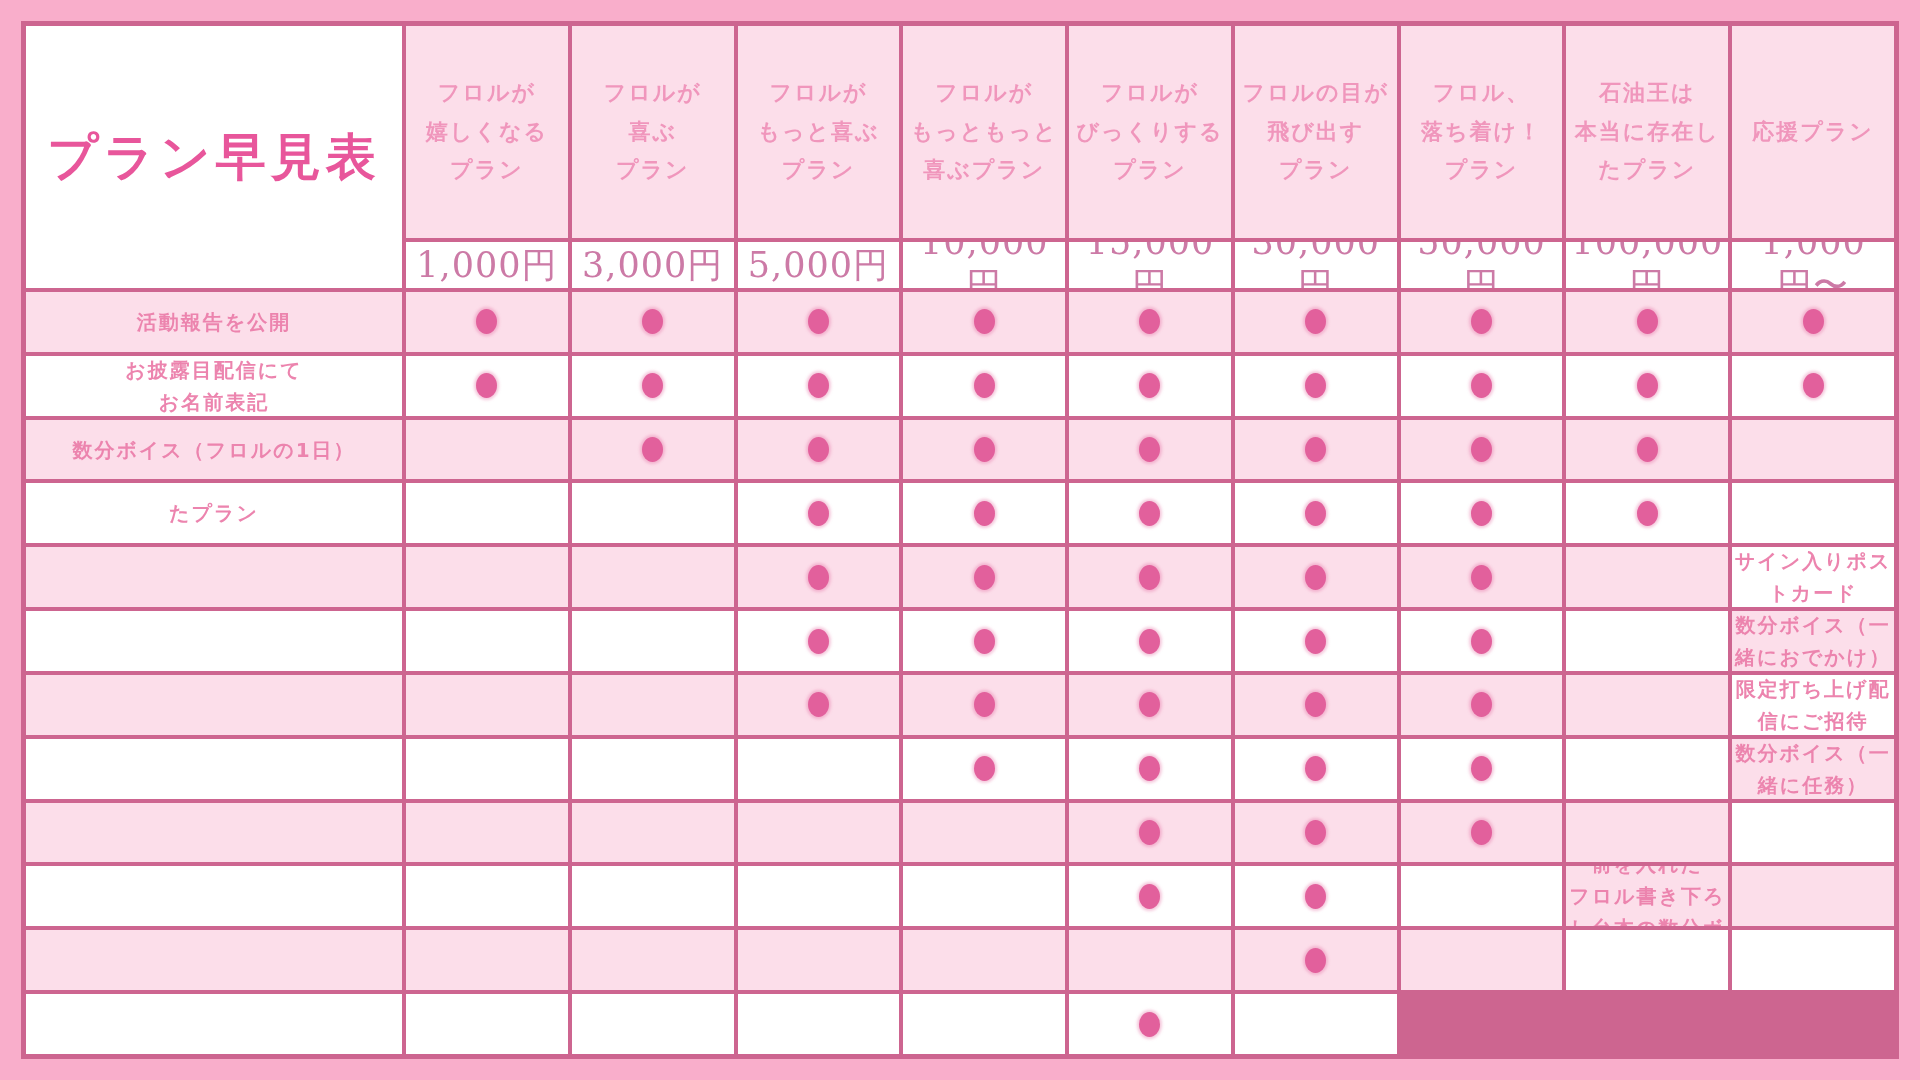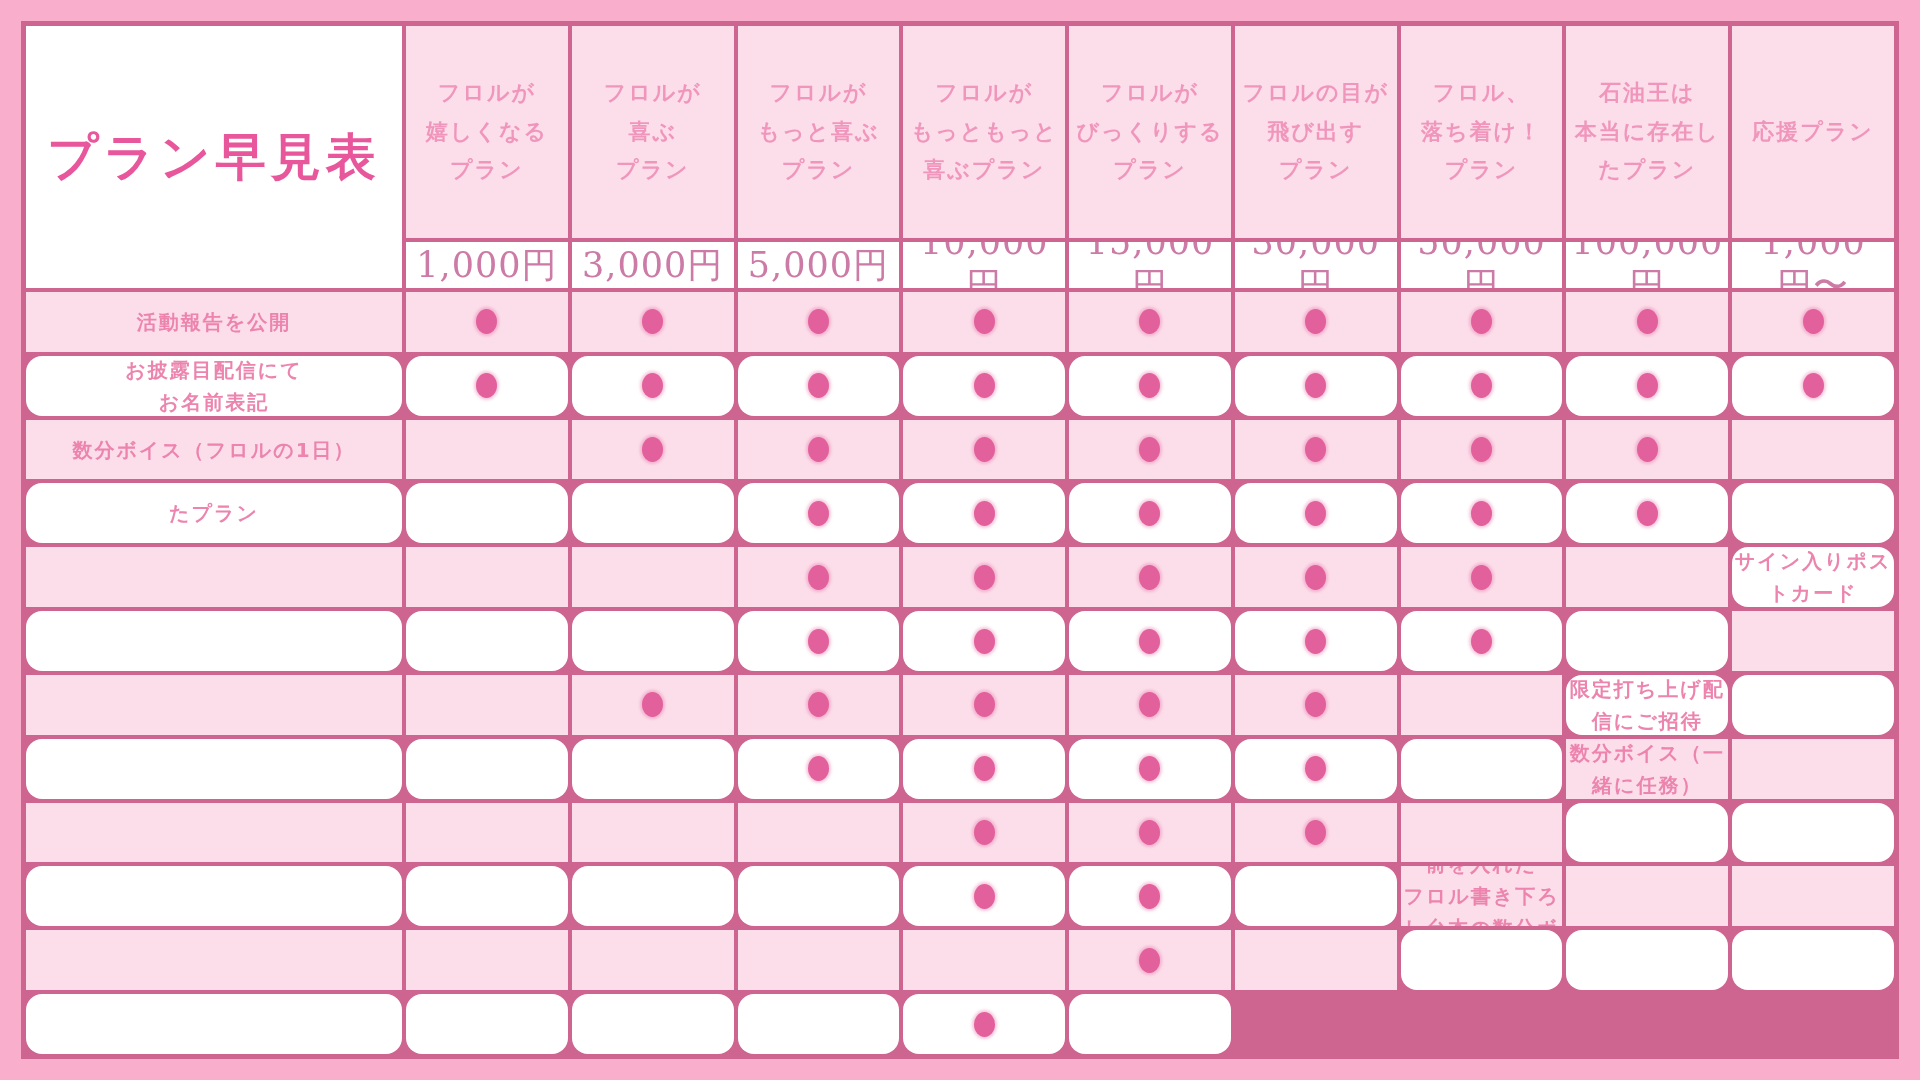--- a/index.html
+++ b/index.html
@@ -59,21 +59,21 @@
 
   .price { background: var(--white_cell, #ffffff); }
   .price span {
     font-family: "DejaVu Serif", "Liberation Serif", serif;
     font-size: 35px;
     letter-spacing: 1px;
     color: var(--price_text, #cc7aa6);
   }
 
   .pinkrow  { background: var(--pink_cell, #fcdeea); }
-  .whiterow { background: var(--white_cell, #ffffff); border-radius: 16px; }
+  .whiterow { background: var(--white_cell, #ffffff); }
 
   .label span {
     white-space: pre-line;
     font-size: 20px;
     line-height: 1.6;
     font-weight: bold;
     letter-spacing: 2px;
     color: var(--label_text, #ec84ae);
   }
 
@@ -310,20 +310,23 @@
       <div class="cell dotcell whiterow">
         <span class="dot"></span>
       </div>
       <div class="cell dotcell whiterow">
         <span class="dot"></span>
       </div>
       <div class="cell dotcell whiterow">
         <span class="dot"></span>
       </div>
       <div class="cell dotcell whiterow"></div>
+      <div class="cell label pinkrow">
+        <span>数分ボイス（一緒におでかけ）</span>
+      </div>
       <div class="cell dotcell pinkrow"></div>
       <div class="cell dotcell pinkrow"></div>
       <div class="cell dotcell pinkrow"></div>
       <div class="cell dotcell pinkrow">
         <span class="dot"></span>
       </div>
       <div class="cell dotcell pinkrow">
         <span class="dot"></span>
       </div>
       <div class="cell dotcell pinkrow">

